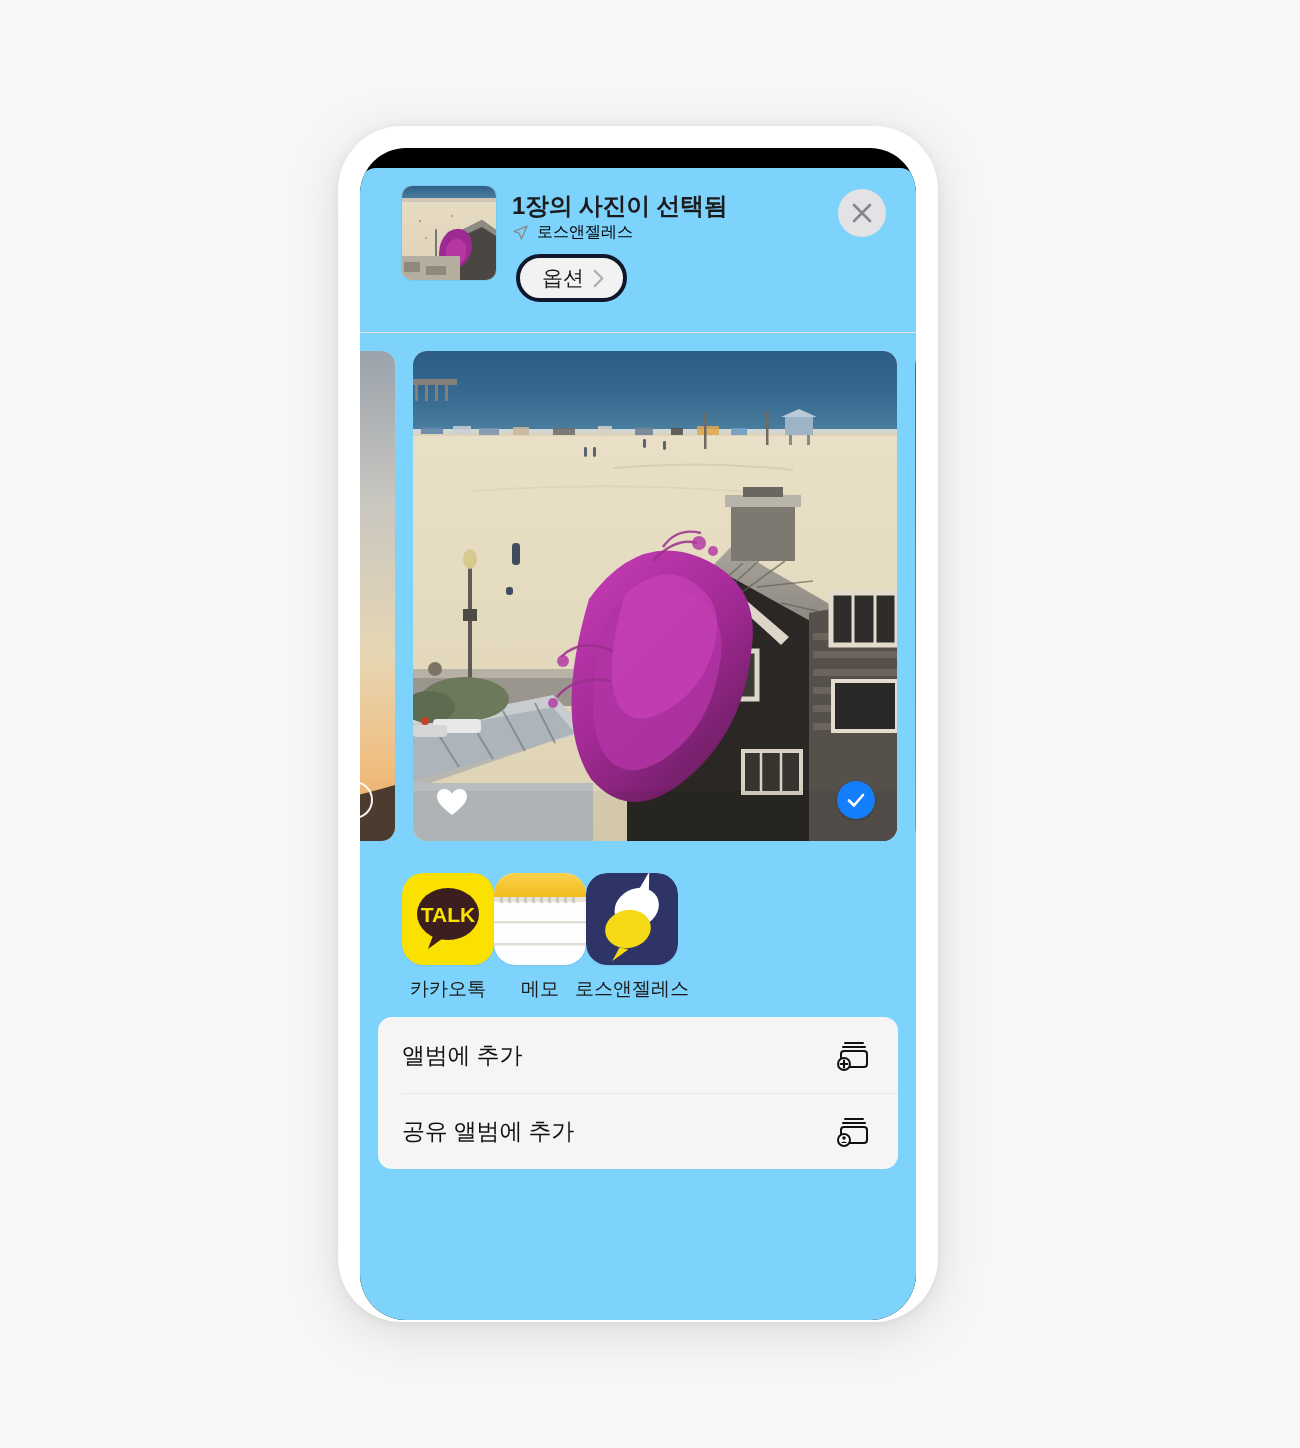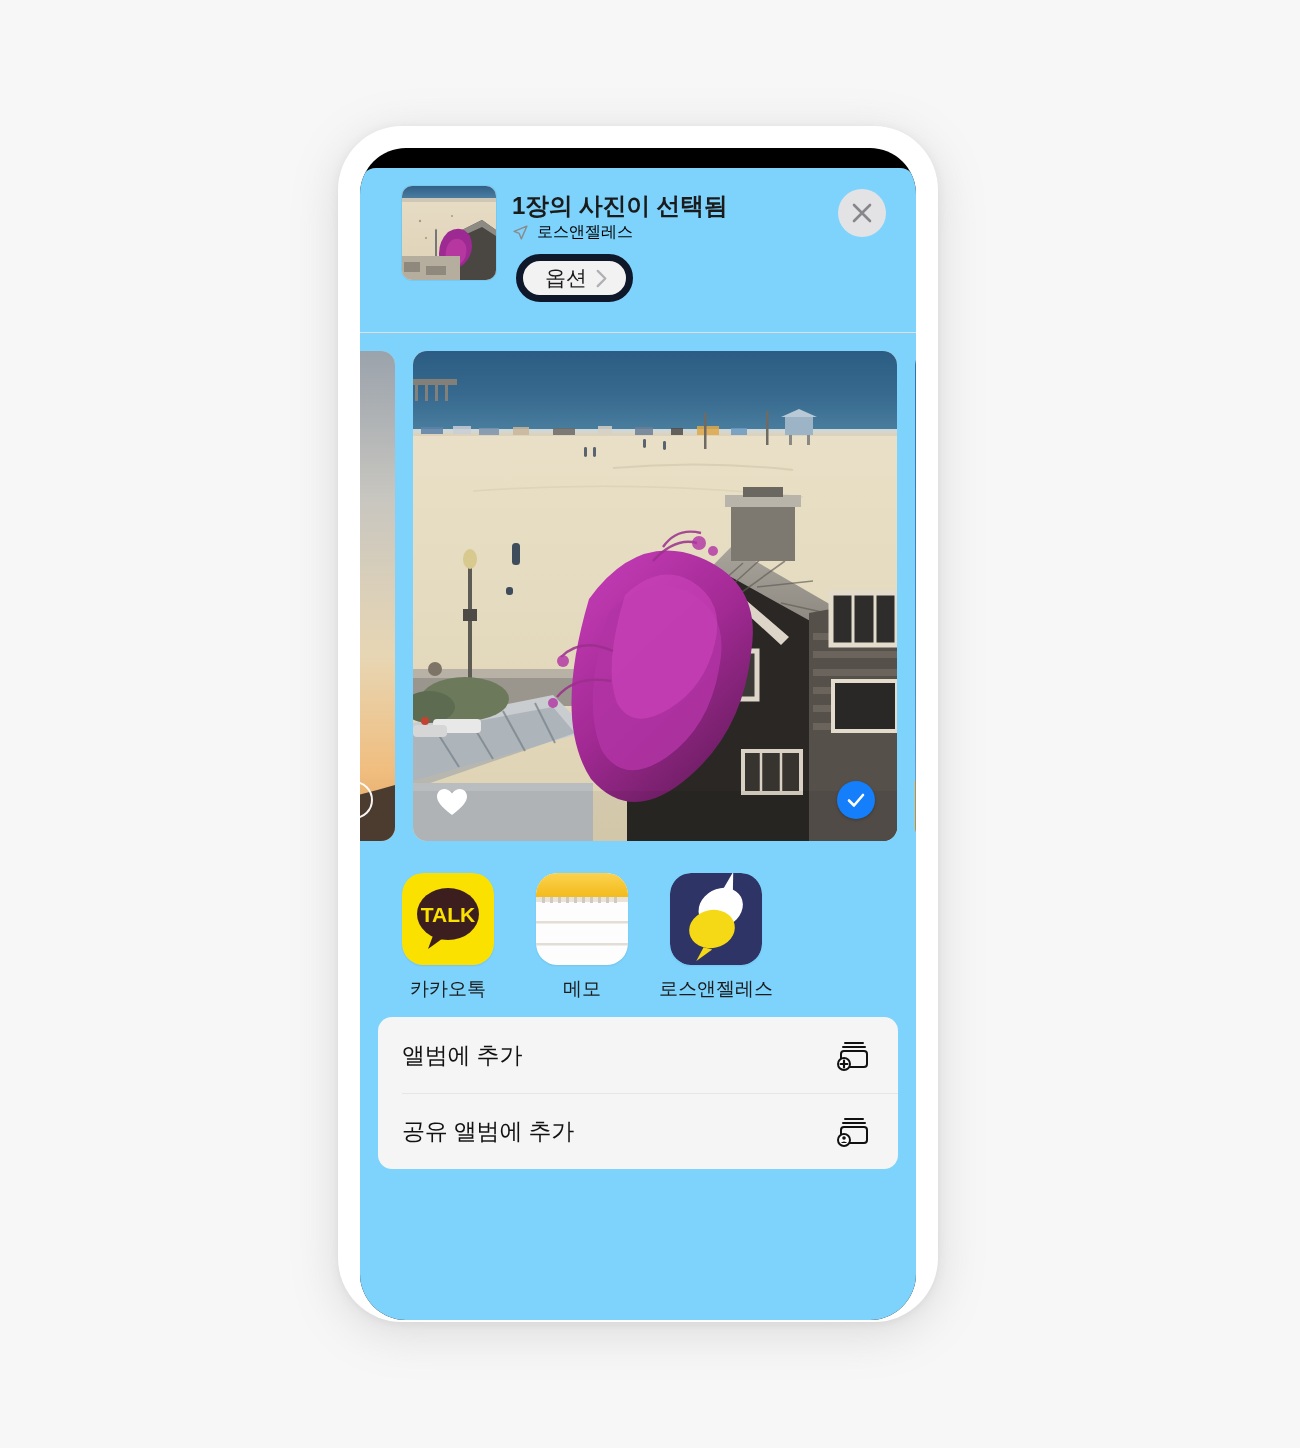--- a/index.html
+++ b/index.html
@@ -85,21 +85,21 @@
   .options-btn {
     position: absolute;
     left: 156px;
     top: 86px;
     height: 48px;
     padding: 0 18px 0 22px;
     display: flex;
     align-items: center;
     gap: 8px;
     background: #f2f2f2;
-    border: 7px solid #0f172a;
+    border: 4px solid #0f172a;
     border-radius: 24px;
     cursor: pointer;
   }
   .options-label {
     font-size: 21px;
     color: #1b1b1b;
     font-weight: 500;
   }
   .chev { width: 13px; height: 19px; display:block; }
   .close-btn {
@@ -178,21 +178,20 @@
     position: relative;
     height: 170px;
     padding: 26px 0 0 0;
     overflow: hidden;
   }
   .app-track {
     position: absolute;
     left: 42px;
     top: 26px;
     display: flex;
-    gap: 42px;
   }
   .app-item {
     width: 92px;
     display: flex;
     flex-direction: column;
     align-items: center;
     cursor: pointer;
     flex: 0 0 auto;
   }
   .app-icon {

